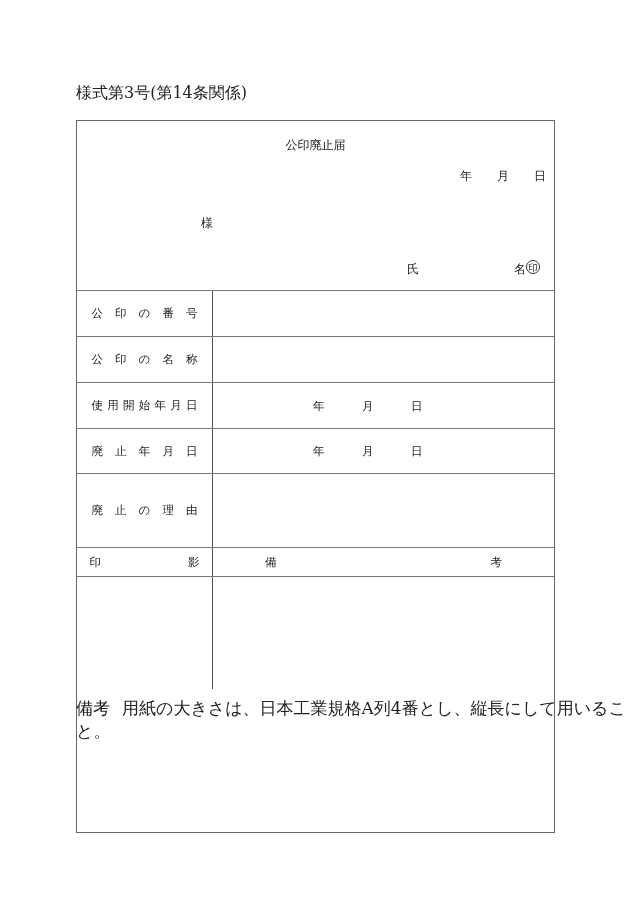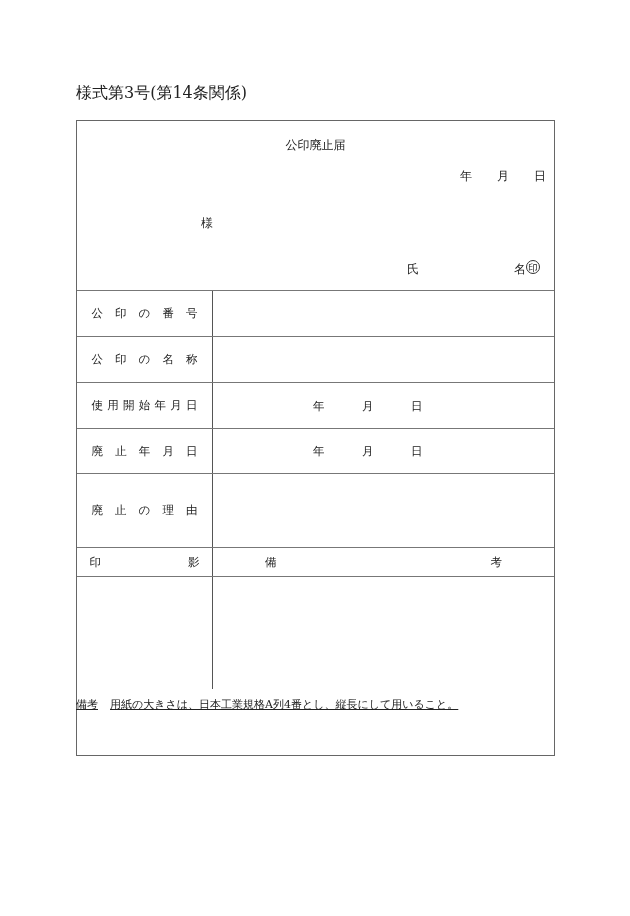--- a/index.html
+++ b/index.html
@@ -20,21 +20,21 @@
       left: 76px;
       top: 83px;
       font-size: 16px;
       letter-spacing: 0px;
     }
     .form-box {
       position: absolute;
       left: 76px;
       top: 120px;
       width: 479px;
-      height: 636px;
+      height: 713px;
       border: 1.5px solid #666;
       box-sizing: border-box;
     }
     .header-area {
       position: absolute;
       left: 0;
       top: 0;
       width: 100%;
       height: 170px;
       border-bottom: 1.5px solid #777;
@@ -147,22 +147,21 @@
       right: 52px;
       top: 50%;
       transform: translateY(-50%);
       display: flex;
       justify-content: space-between;
     }
     .footnote {
       position: absolute;
       left: 76px;
       top: 697px;
-      font-size: 11px;
-      text-decoration: underline;
+      font-size: 17px;
     }
     .footnote .lbl { margin-right: 12px; }
   </style>
 </head>
 <body>
 
 <div class="form-caption">様式第3号(第14条関係)</div>
 
 <div class="form-box">
 

